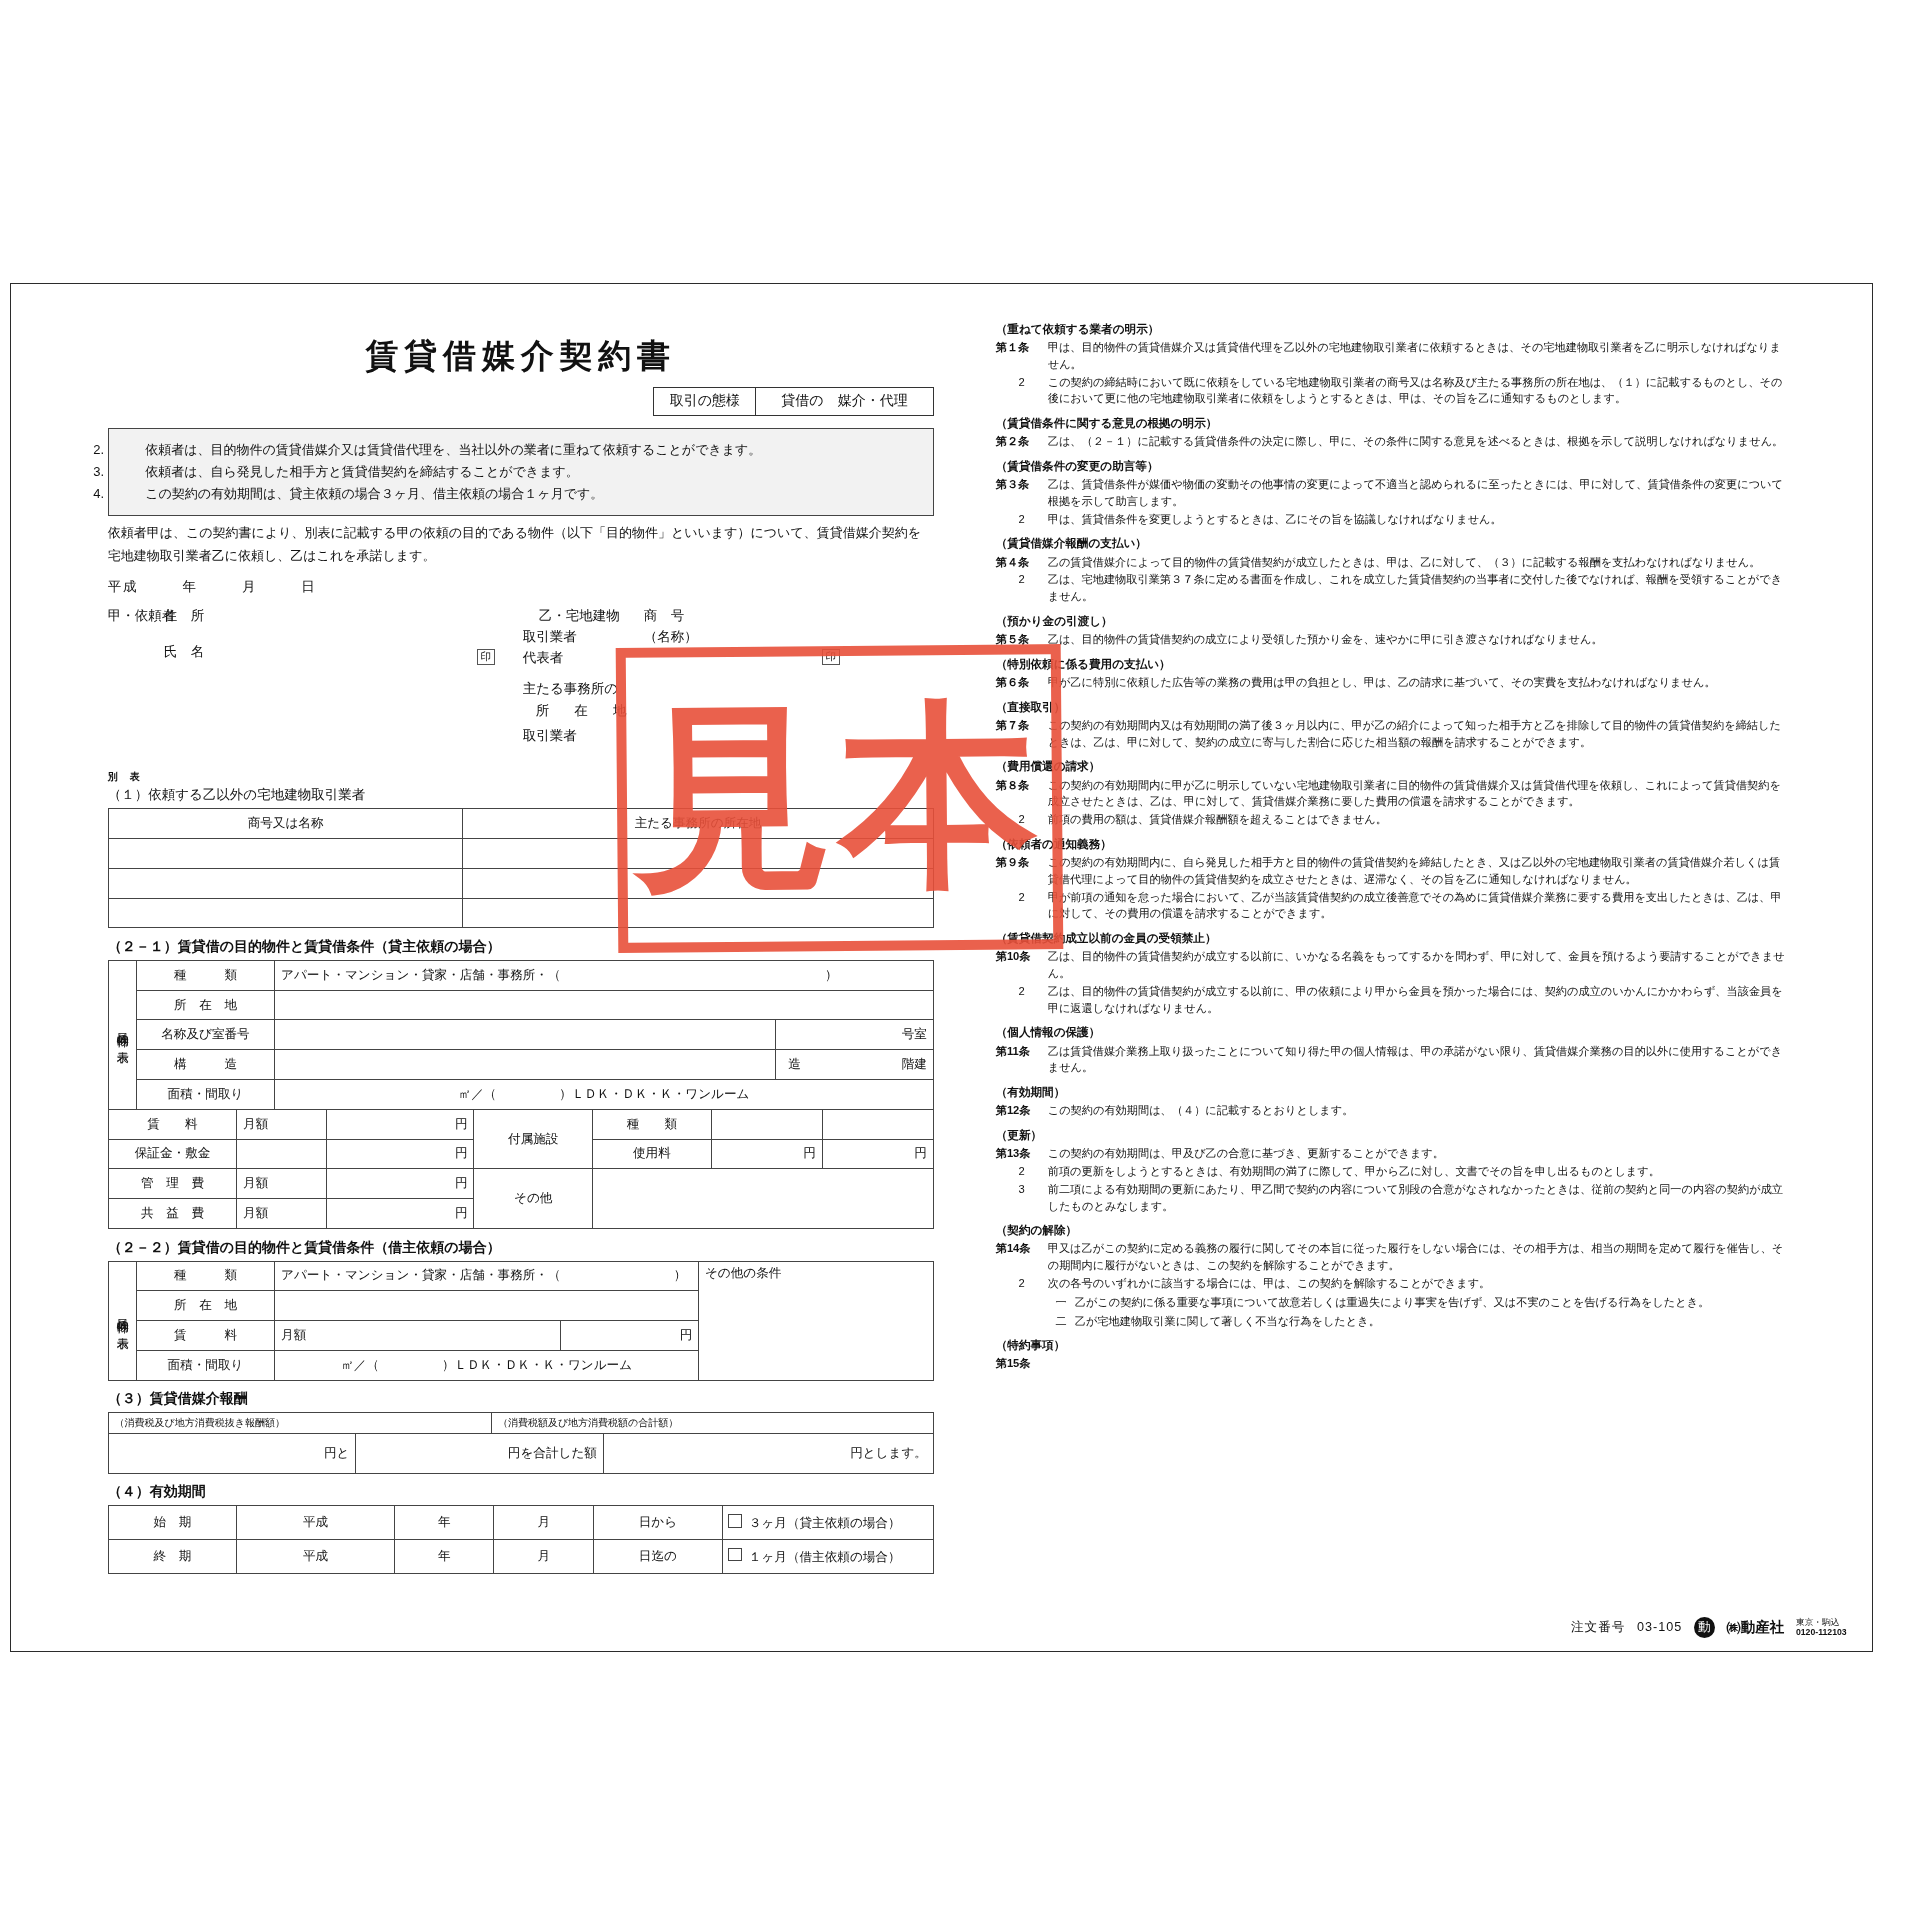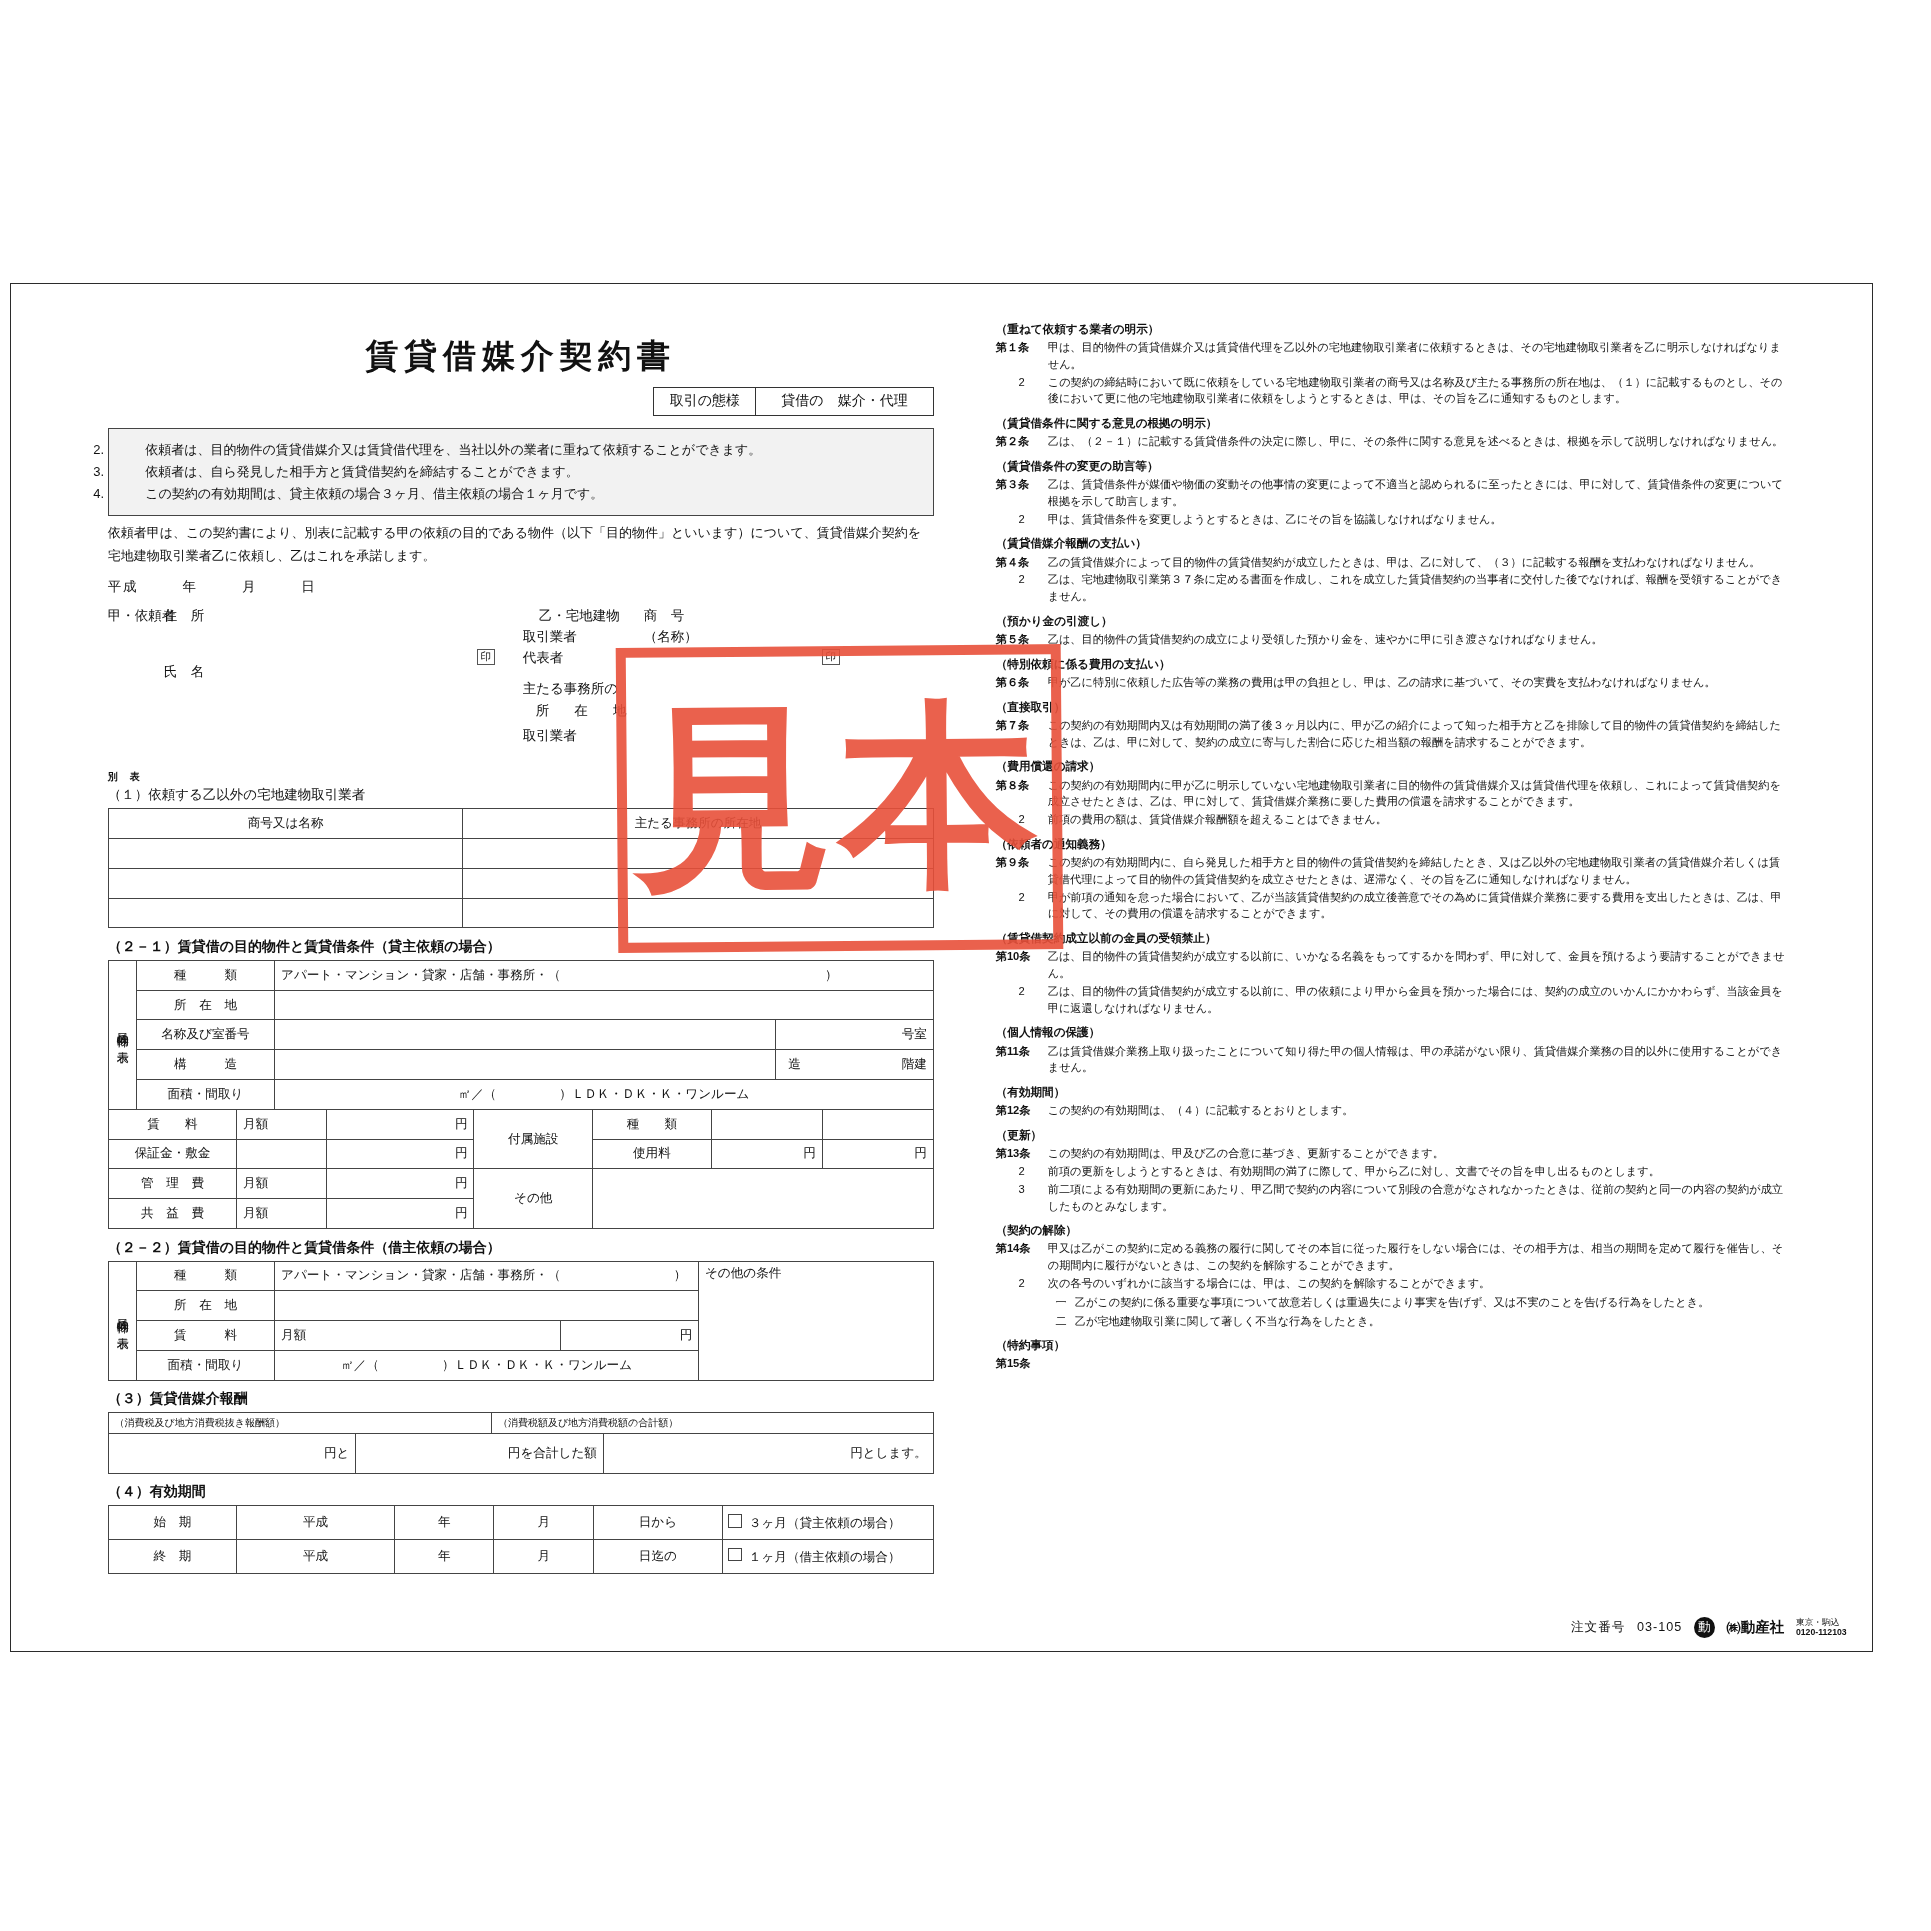--- a/index.html
+++ b/index.html
@@ -22,21 +22,21 @@
   .notebox li{font-size:13px;line-height:1.72;padding-left:29px;text-indent:-29px;}
   .num{display:inline-block;width:23px;}
 
   .para{font-size:13px;line-height:1.75;margin-top:6px;}
   .dateline{font-size:13.5px;margin-top:10px;letter-spacing:1.9px;}
   .dl-sp{display:inline-block;width:44px;}
 
   .parties{position:relative;margin-top:11.6px;height:145px;font-size:13.5px;}
   .p-a1{position:absolute;left:0;top:0;}
   .p-a2{position:absolute;left:56px;top:0;}
-  .p-a4{position:absolute;left:56px;top:56px;text-align:right;}
+  .p-a4{position:absolute;left:56px;top:36px;text-align:right;}
   .p-seal1{position:absolute;left:369px;top:42px;font-size:10.6px;border:1px solid #555;padding:0 2.9px;}
   .p-b1{position:absolute;left:431px;top:0;}
   .p-b2{position:absolute;left:415px;top:21px;}
   .p-b3{position:absolute;left:536px;top:0;}
   .p-b4{position:absolute;left:536px;top:21px;}
   .p-b5{position:absolute;left:415px;top:42px;}
   .p-seal2{position:absolute;left:714px;top:42px;font-size:10.6px;border:1px solid #555;padding:0 2.9px;}
   .p-b6{position:absolute;left:415px;top:73px;}
   .p-b7{position:absolute;left:428px;top:95px;letter-spacing:5.8px;}
   .p-b8{position:absolute;left:415px;top:120px;}

